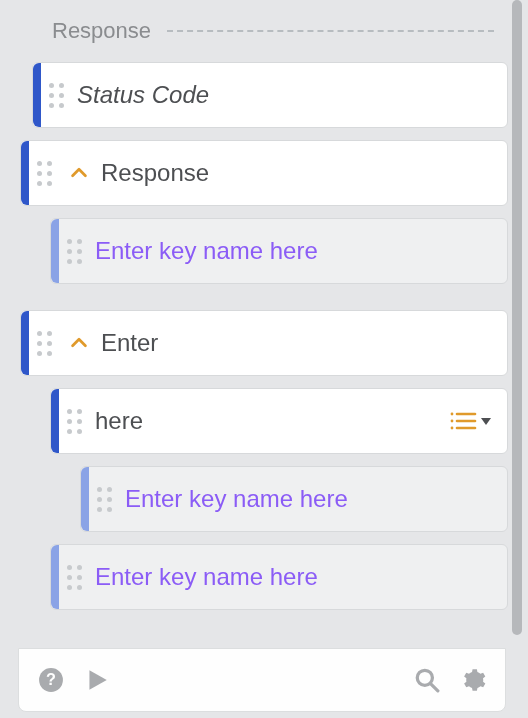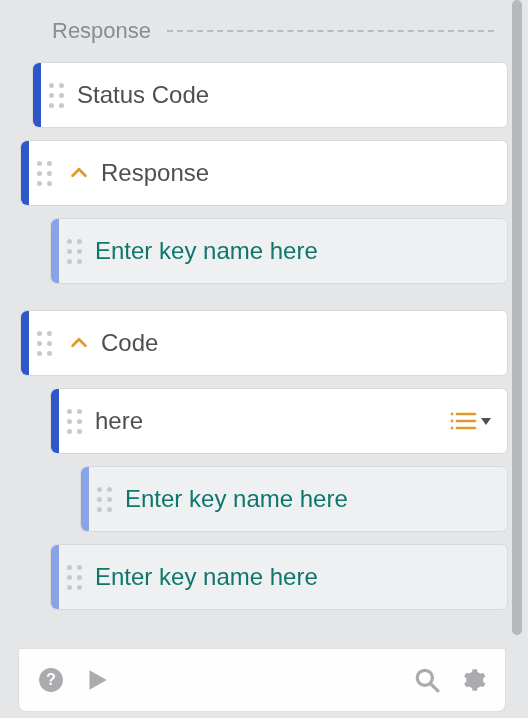--- a/index.html
+++ b/index.html
@@ -91,21 +91,21 @@
   }
   .chev svg { width: 22px; height: 22px; }
   .label {
     font-size: 24px;
     color: #4d4f52;
     font-weight: 400;
     flex: 1;
     white-space: nowrap;
     overflow: hidden;
   }
-  .label.placeholder-text { color: #0f766e; }
+  .label.placeholder-text { color: #8b5cf6; }
   .type-btn {
     display: flex;
     align-items: center;
     gap: 2px;
     margin-right: 14px;
     flex-shrink: 0;
   }
   .type-btn svg.listicon { width: 28px; height: 22px; }
   .type-btn svg.caret { width: 14px; height: 10px; }
   .indent-1 { padding-left: 30px; }
@@ -134,21 +134,21 @@
 
 <div class="panel">
 
   <div class="scrollbar"></div>
 
   <div class="section-head">
     <span class="section-title">Response</span>
     <div class="dashline"></div>
   </div>
 
-  <div class="item-row" style="padding-left:12px;">
+  <div class="item-row" style="padding-left:12px;font-style:italic;">
     <div class="card">
       <div class="accent accent-dark"></div>
       <div class="grip">
         <span></span>
           <span></span>
           <span></span>
           <span></span>
           <span></span>
           <span></span>
       </div>
@@ -202,21 +202,21 @@
           <span></span>
           <span></span>
           <span></span>
           <span></span>
       </div>
       <div class="chev">
         <svg viewBox="0 0 24 24" fill="none" stroke="#e09a2b" stroke-width="3" stroke-linecap="round" stroke-linejoin="round">
             <polyline points="5 15 12 8 19 15"></polyline>
           </svg>
       </div>
-      <div class="label">Code</div>
+      <div class="label">Enter</div>
     </div>
   </div>
 
   <div class="item-row indent-1">
     <div class="card">
       <div class="accent accent-dark"></div>
       <div class="grip">
         <span></span>
           <span></span>
           <span></span>

